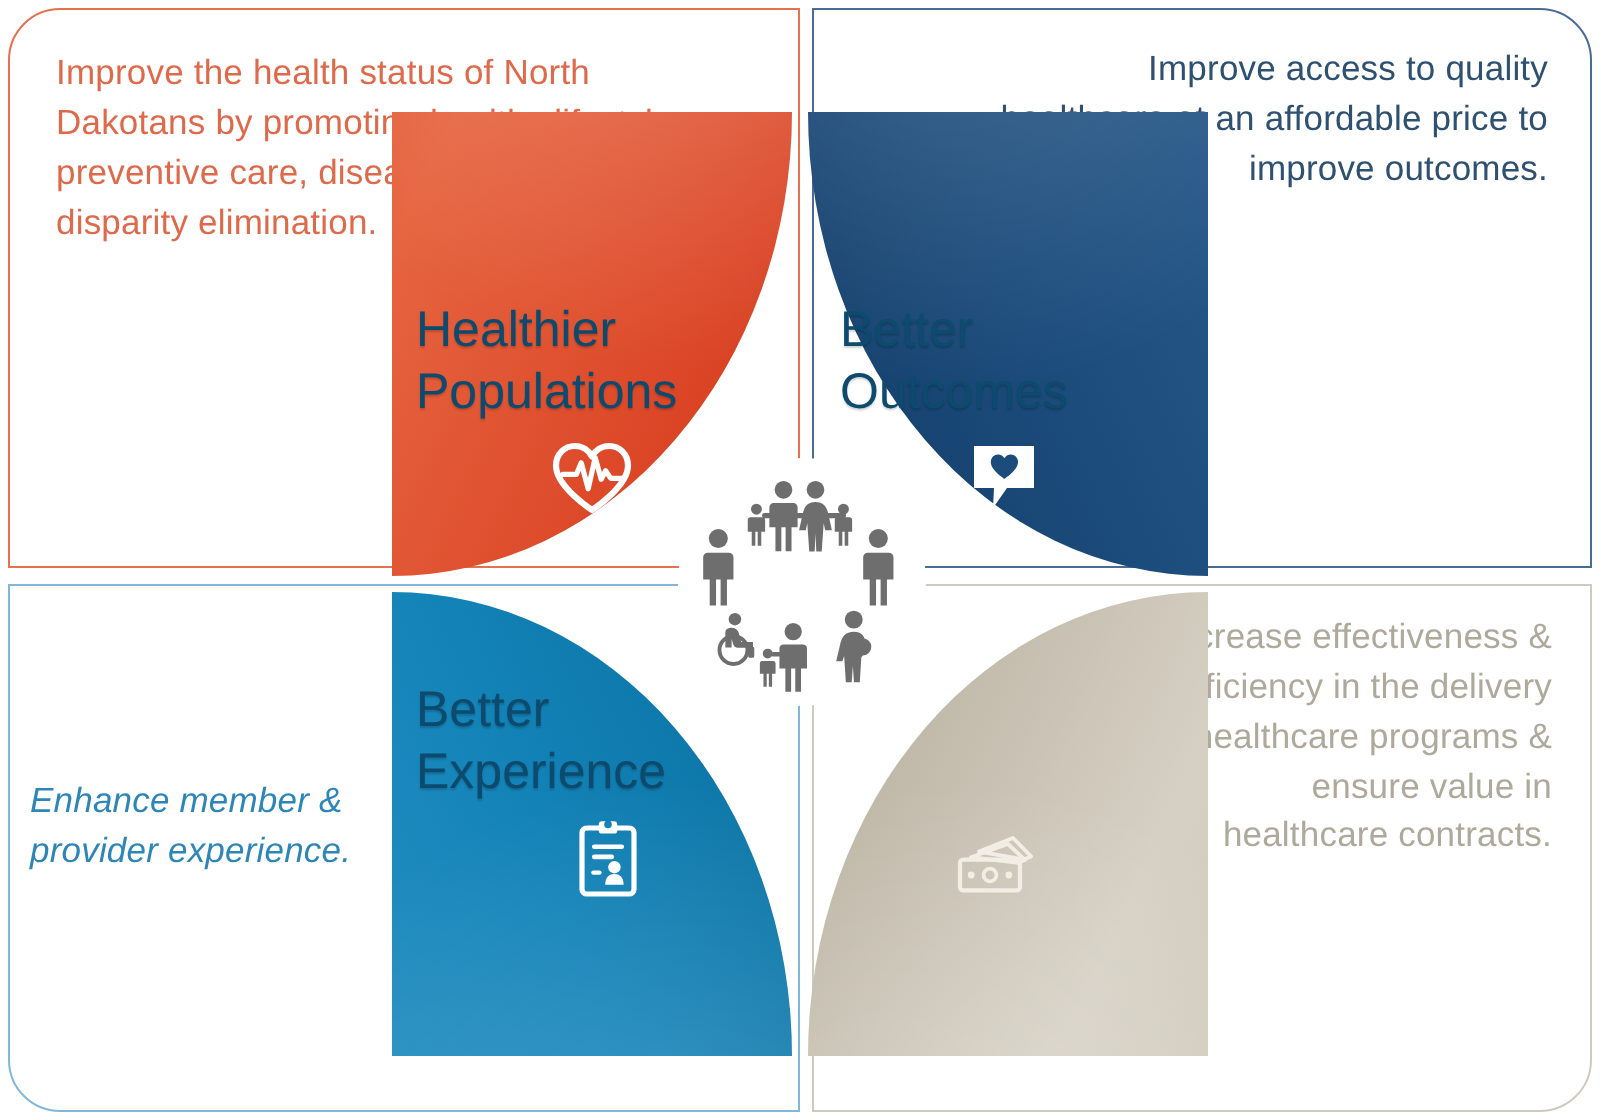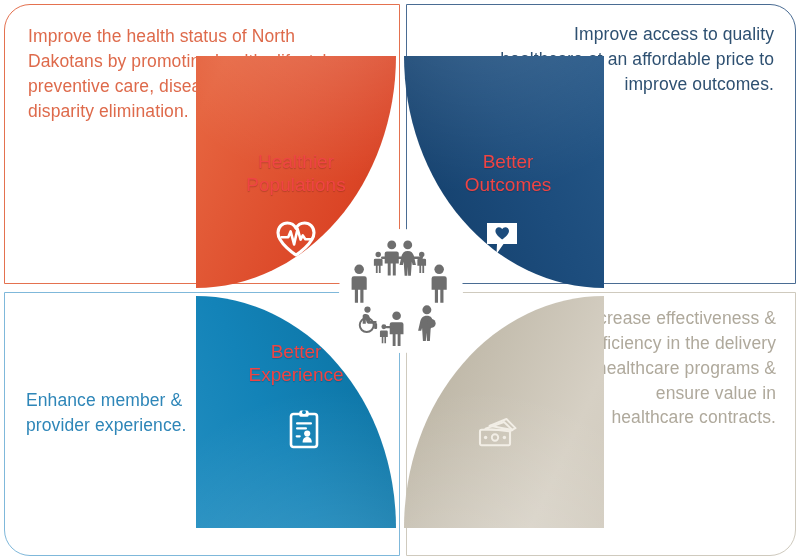--- a/index.html
+++ b/index.html
@@ -50,21 +50,21 @@
   
   .desc {
     position: absolute;
     font-size: 17.5px;
     line-height: 1.42;
     letter-spacing: .1px;
     white-space: pre-line;
   }
   .desc.tl { left: 28px;  top: 24px;  width: 340px; text-align: left;  color: #DE6A4B; }
   .desc.tr { right: 26px; top: 22px;  width: 278px; text-align: right; color: #2E5071; }
-  .desc.bl { left: 26px;  top: 388px; width: 220px; text-align: left;  color: #2E86B8; }
+  .desc.bl { left: 15px;  top: 388px; width: 220px; text-align: left;  color: #2E86B8; font-style: italic; }
   .desc.br { right: 24px; top: 306px; width: 200px; text-align: right; color: #AFA99C; }
 
   
   .wedge {
     position: absolute;
     width: 200px; height: 232px;
     overflow: hidden;
   }
   .wedge i {
     position: absolute;
@@ -97,24 +97,24 @@
   .wedge.br { left: 404px; top: 296px; }
   .wedge.br i { left: 0; top: 0;
     background:
       radial-gradient(120% 120% at 20% 80%, rgba(255,255,255,.30) 0%, rgba(255,255,255,0) 50%),
       linear-gradient(295deg, #B5AE9E 0%, #C9C2B4 30%, #D6D0C4 62%, #BFB8A8 88%, #ACA494 100%);
   }
 
   
   .wlabel {
     position: absolute;
-    color: #ef4444;
-    font-size: 19px;
+    color: #0c4a6e;
+    font-size: 25px;
     line-height: 1.22;
-    text-align: center;
+    text-align: left;
     white-space: pre-line;
     text-shadow: 0 1px 1px rgba(0,0,0,.18);
     z-index: 6;
   }
   .wlabel.tl { left: 208px; top: 150px; width: 176px; }
   .wlabel.tr { left: 420px; top: 150px; width: 176px; }
   .wlabel.bl { left: 208px; top: 340px; width: 176px; }
   .wlabel.br { left: 420px; top: 340px; width: 176px; }
 
   .wicon {

